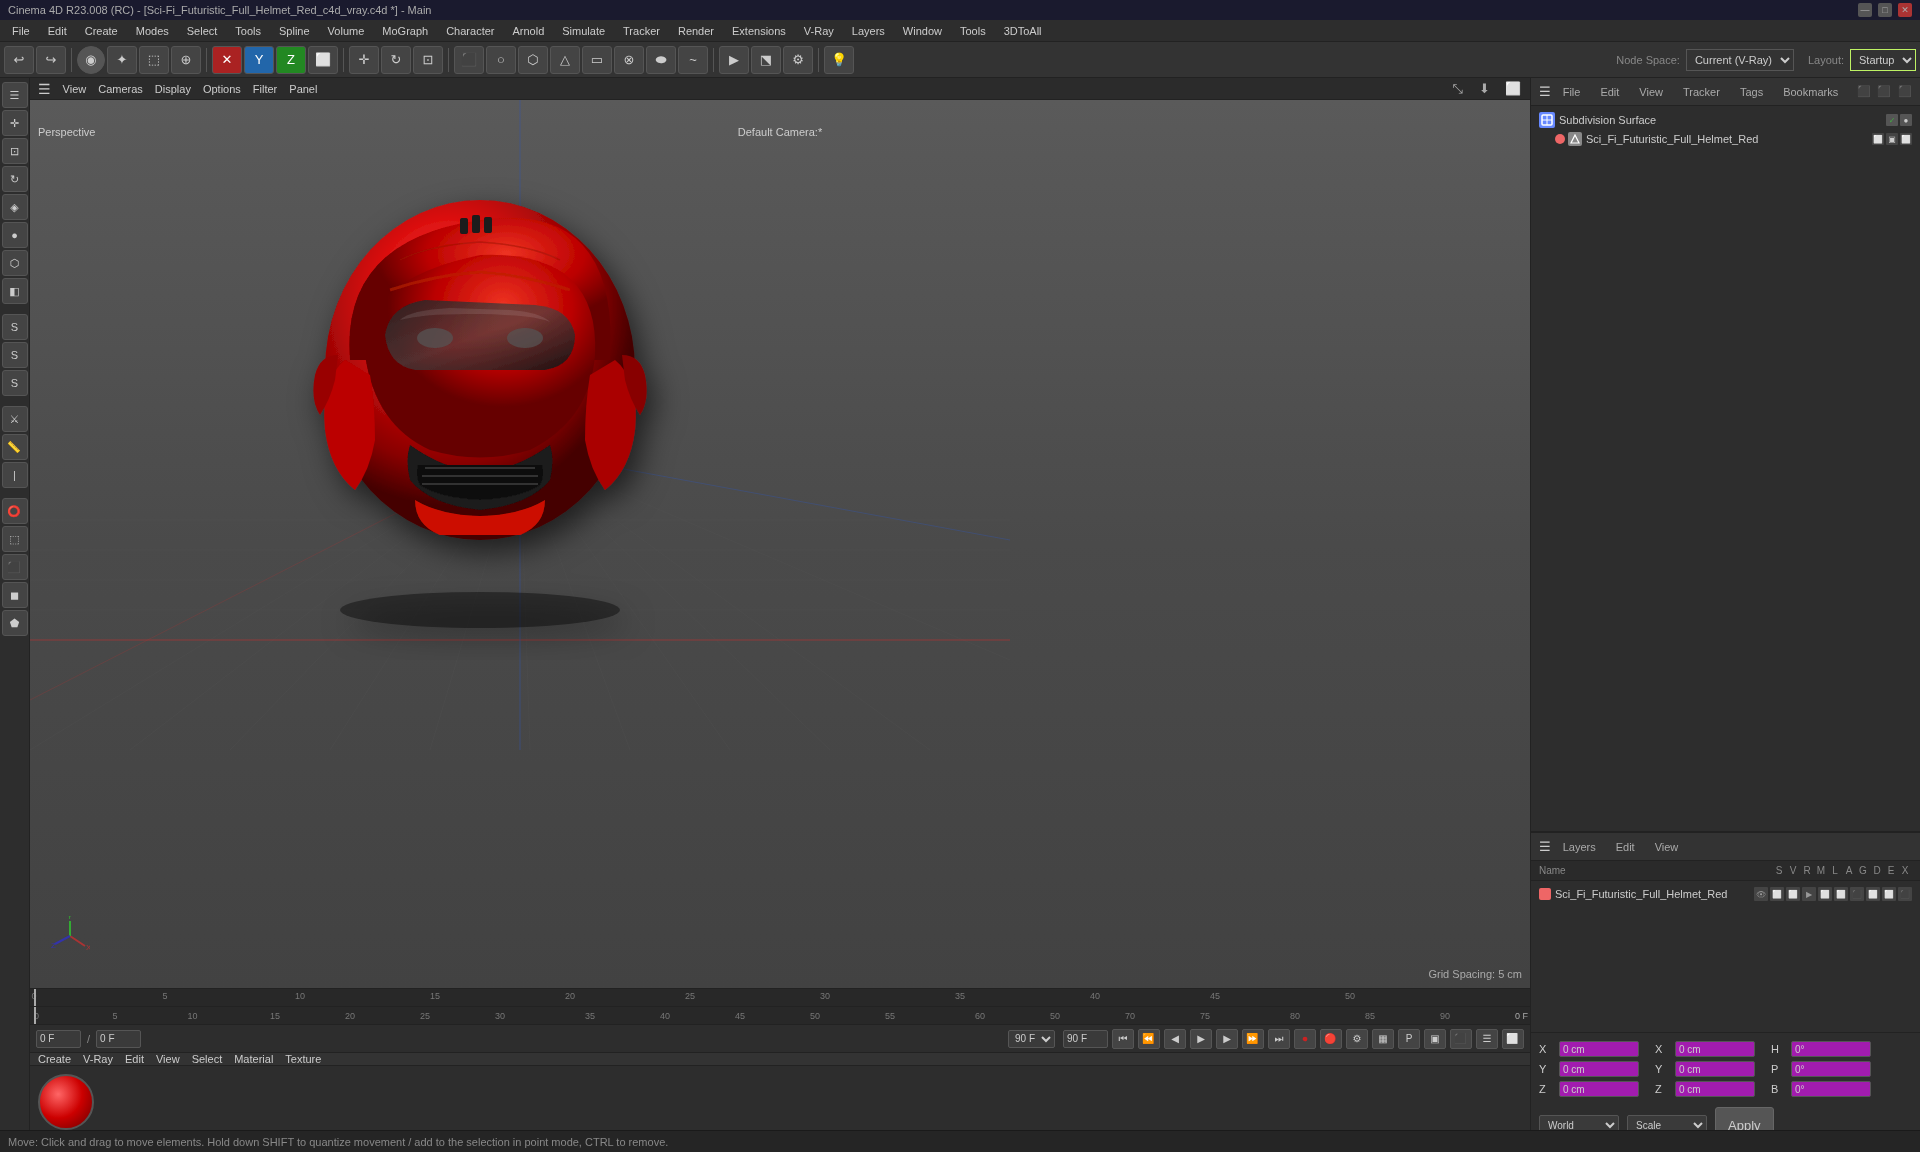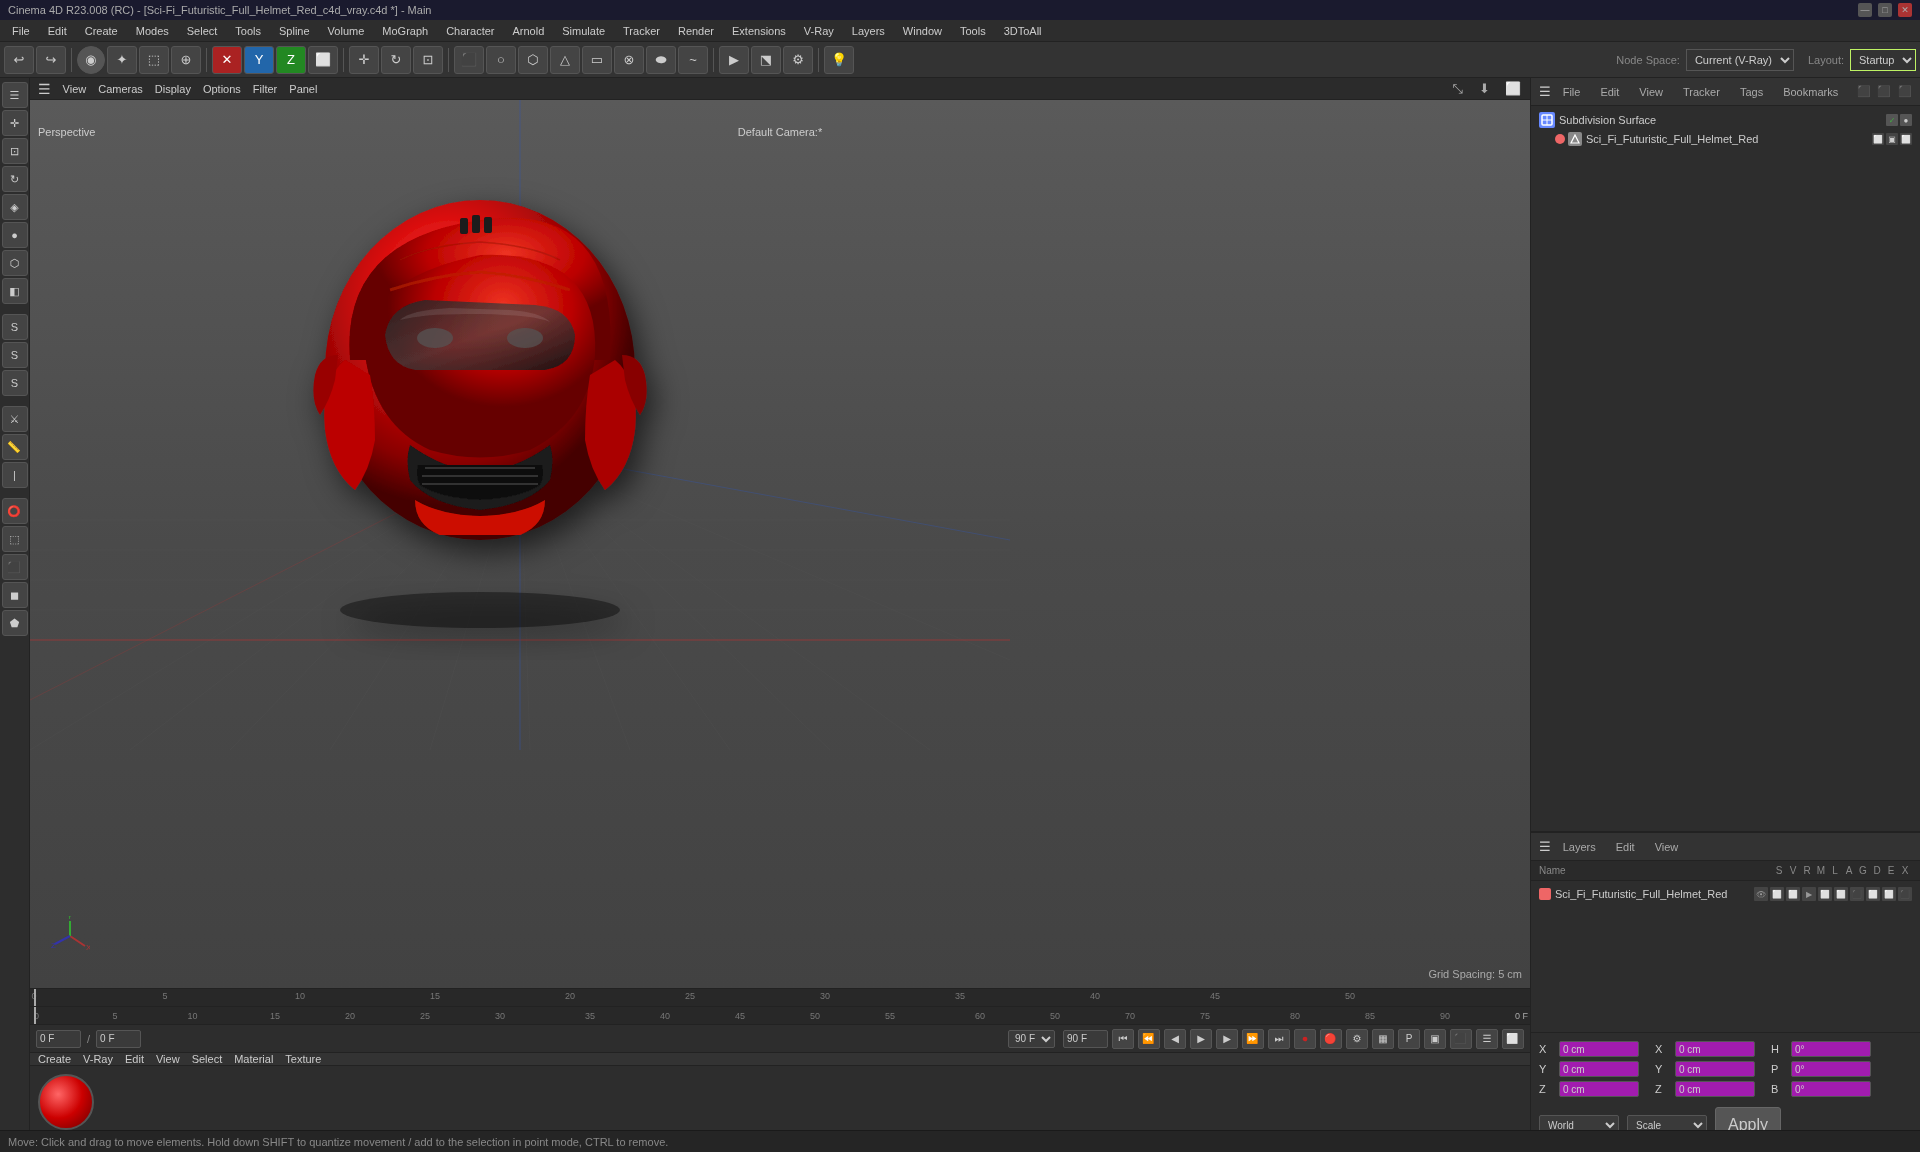--- a/index.html
+++ b/index.html
@@ -236,21 +236,21 @@
 
     #transform-bottom {
       display: flex; align-items: center; gap: 8px; margin-top: 6px;
     }
     .transform-dropdown {
       height: 20px; background: #3a3a3a; border: 1px solid #555;
       color: #ccc; font-size: 10px; padding: 0 4px; border-radius: 2px;
       cursor: pointer; width: 80px;
     }
     #apply-btn {
-      background: #555; border: 1px solid #666; color: #ccc; font-size: 16px;
+      background: #555; border: 1px solid #666; color: #ccc; font-size: 13px;
       padding: 2px 12px; border-radius: 3px; cursor: pointer; height: 36px;
     }
 
     
     #statusbar {
       position: fixed; bottom: 0; left: 0; right: 0; height: 22px;
       background: #252525; border-top: 1px solid #1a1a1a;
       display: flex; align-items: center; padding: 0 8px; font-size: 11px; color: #888;
     }
 

